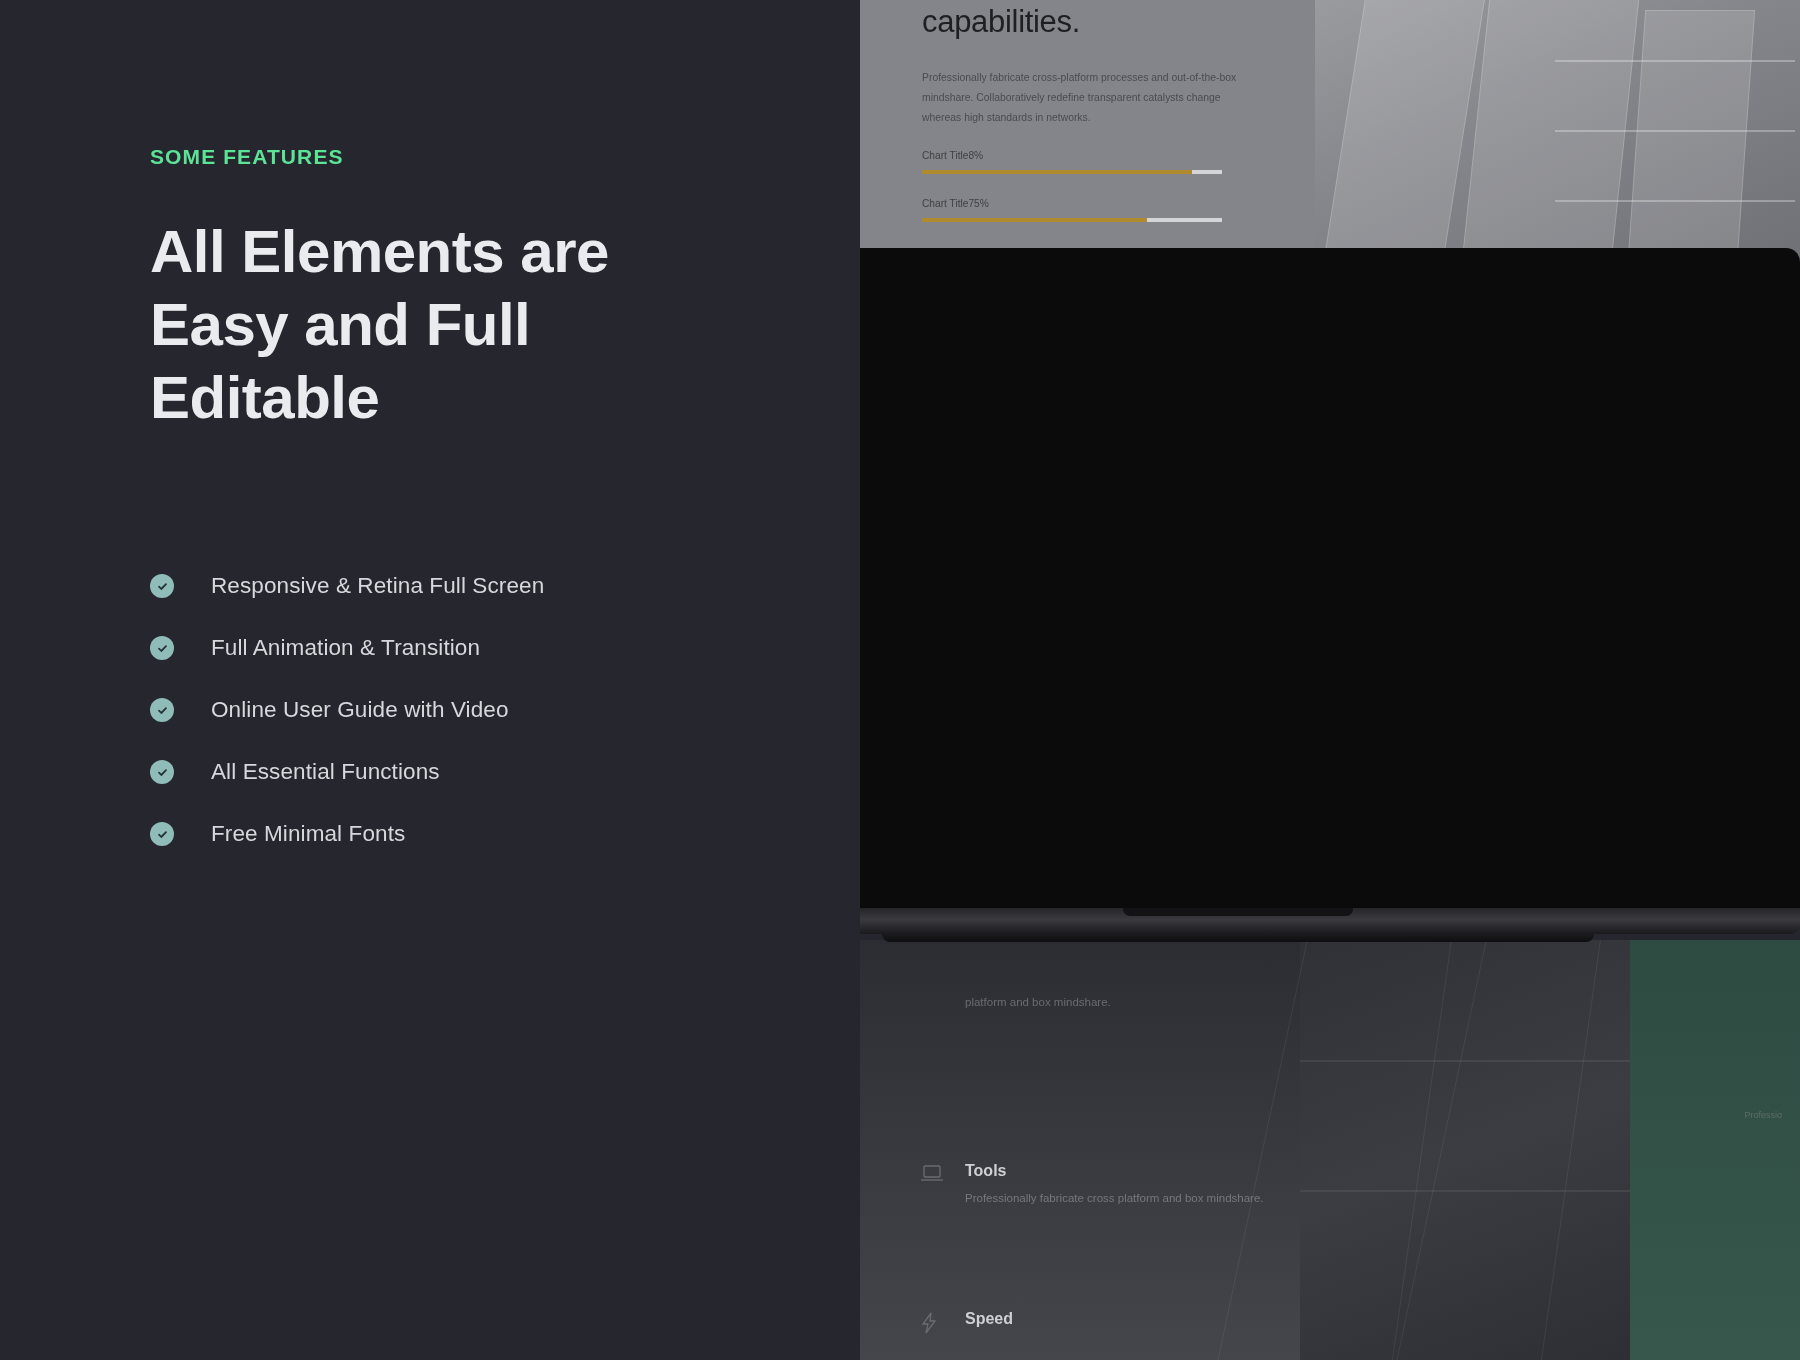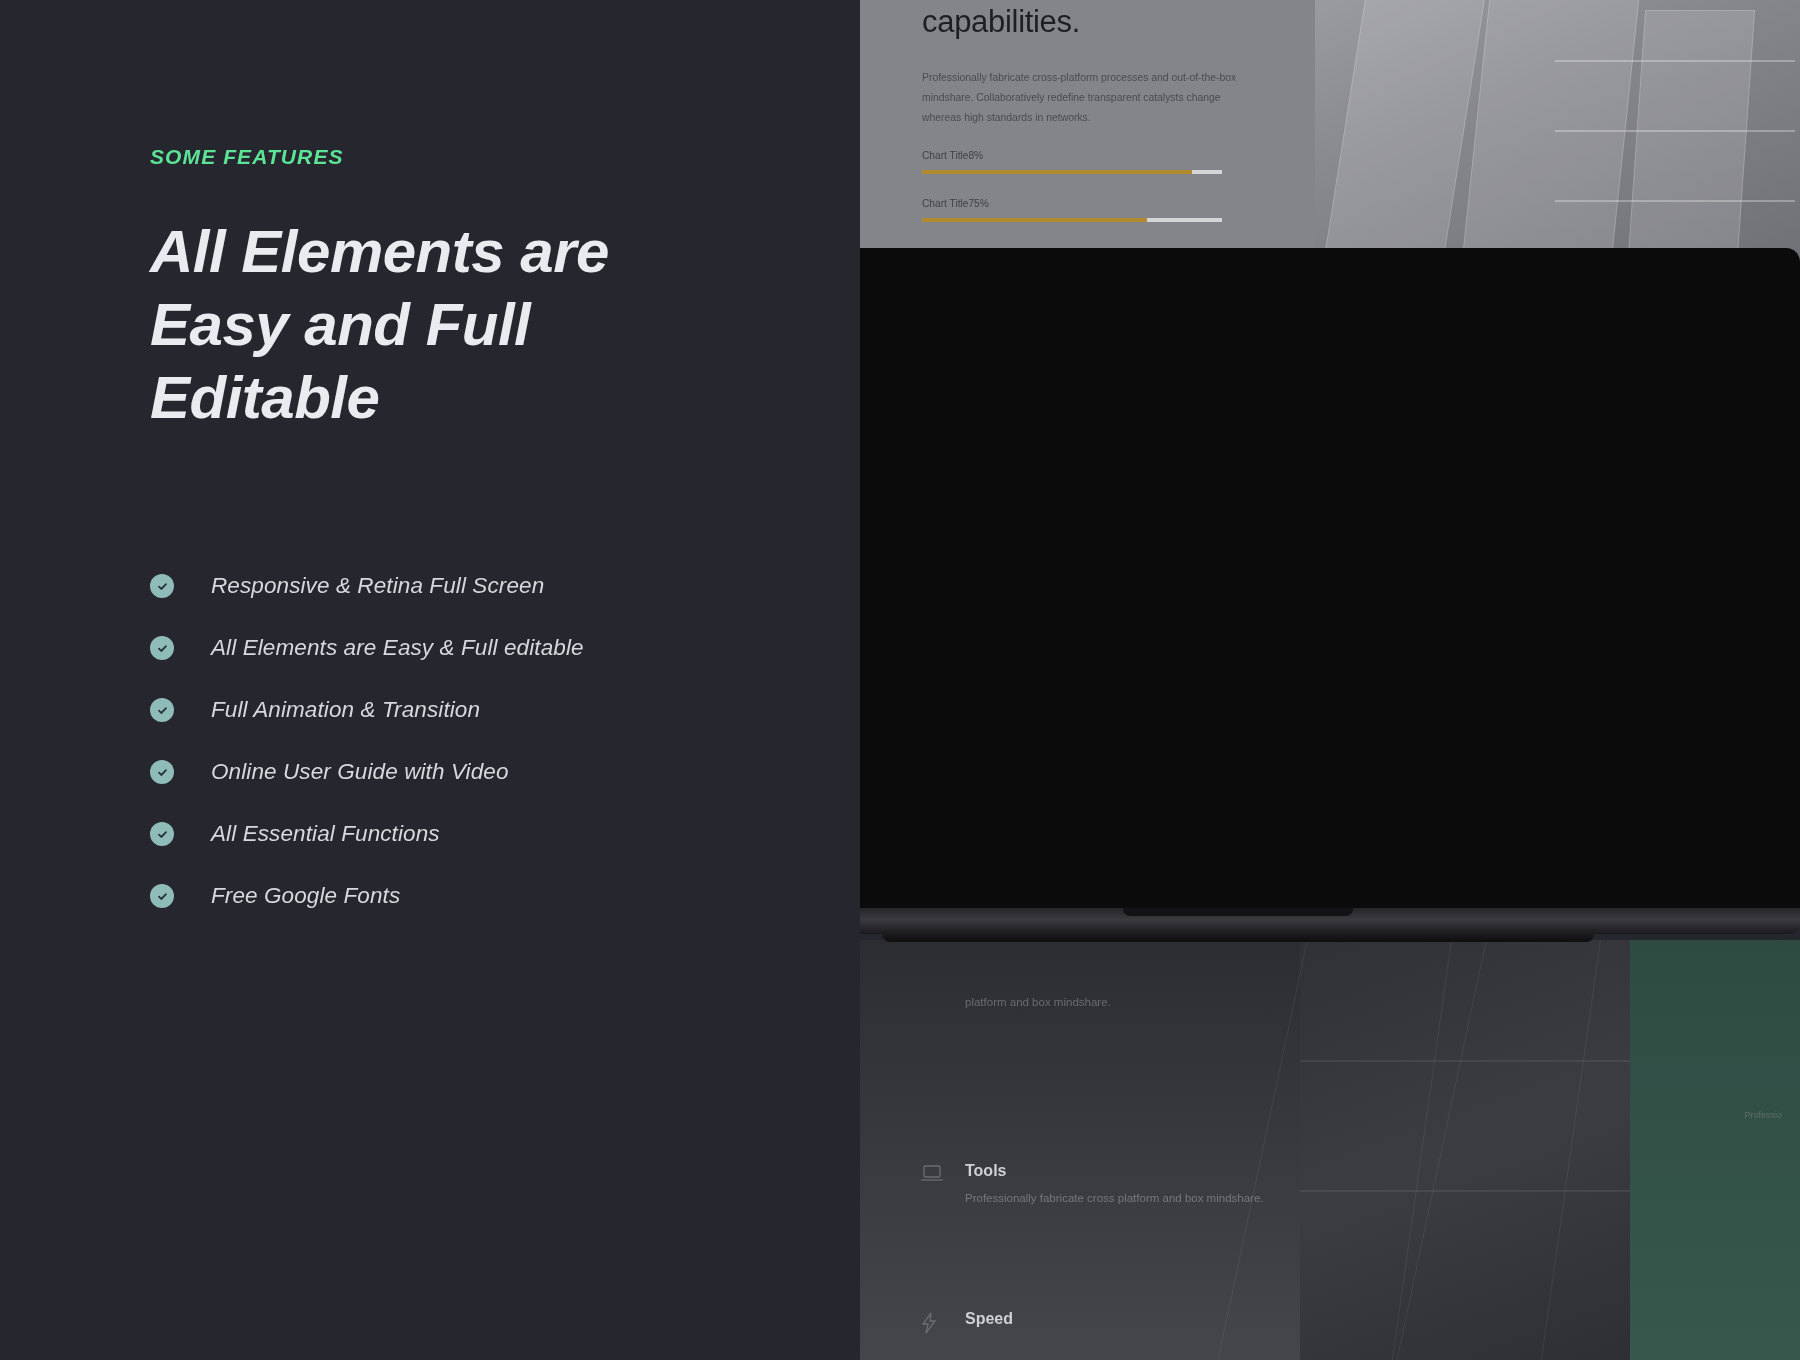--- a/index.html
+++ b/index.html
@@ -6,21 +6,21 @@
   html,body { width:1800px; height:1360px; overflow:hidden; }
   body {
     font-family: "Liberation Sans", sans-serif;
     background:#26262e;
     position:relative;
   }
 
   
   .left-panel{
     position:absolute; left:0; top:0; width:860px; height:1360px;
-    background:#26262e; z-index:6;font-style:italic;
+    background:#26262e; z-index:6;
   }
   .eyebrow{
     position:absolute; left:150px; top:145px;
     font-size:21px; font-weight:bold; letter-spacing:1.1px;
     color:#5ce496;
   }
   .headline{
     position:absolute; left:150px; top:215px; width:560px;
     font-size:60px; line-height:1.22; font-weight:bold;
     color:#e9ebee; letter-spacing:-0.5px;
@@ -327,28 +327,20 @@
   <h1 class="headline">All Elements are Easy and Full Editable</h1>
 
   <div class="feature-list">
     <div class="feature-row">
       <span class="check-icon">
           <svg width="13" height="13" viewBox="0 0 13 13">
             <path d="M3 6.6l2.3 2.4L10 4.2" stroke="#26343a" stroke-width="1.8" fill="none" stroke-linecap="round" stroke-linejoin="round"></path>
           </svg>
         </span>
       <span class="feature-label">Responsive &amp; Retina Full Screen</span>
-    </div>
-    <div class="feature-row">
-      <span class="check-icon">
-          <svg width="13" height="13" viewBox="0 0 13 13">
-            <path d="M3 6.6l2.3 2.4L10 4.2" stroke="#26343a" stroke-width="1.8" fill="none" stroke-linecap="round" stroke-linejoin="round"></path>
-          </svg>
-        </span>
-      <span class="feature-label">All Elements are Easy &amp; Full editable</span>
     </div>
     <div class="feature-row">
       <span class="check-icon">
           <svg width="13" height="13" viewBox="0 0 13 13">
             <path d="M3 6.6l2.3 2.4L10 4.2" stroke="#26343a" stroke-width="1.8" fill="none" stroke-linecap="round" stroke-linejoin="round"></path>
           </svg>
         </span>
       <span class="feature-label">Full Animation &amp; Transition</span>
     </div>
     <div class="feature-row">
@@ -366,21 +358,21 @@
           </svg>
         </span>
       <span class="feature-label">All Essential Functions</span>
     </div>
     <div class="feature-row">
       <span class="check-icon">
           <svg width="13" height="13" viewBox="0 0 13 13">
             <path d="M3 6.6l2.3 2.4L10 4.2" stroke="#26343a" stroke-width="1.8" fill="none" stroke-linecap="round" stroke-linejoin="round"></path>
           </svg>
         </span>
-      <span class="feature-label">Free Google Fonts</span>
+      <span class="feature-label">Free Minimal Fonts</span>
     </div>
   </div>
 </div>
 
 <div class="laptop">
   <div class="lid"></div>
   <div class="base"></div>
   <div class="base-foot"></div>
 </div>
 

